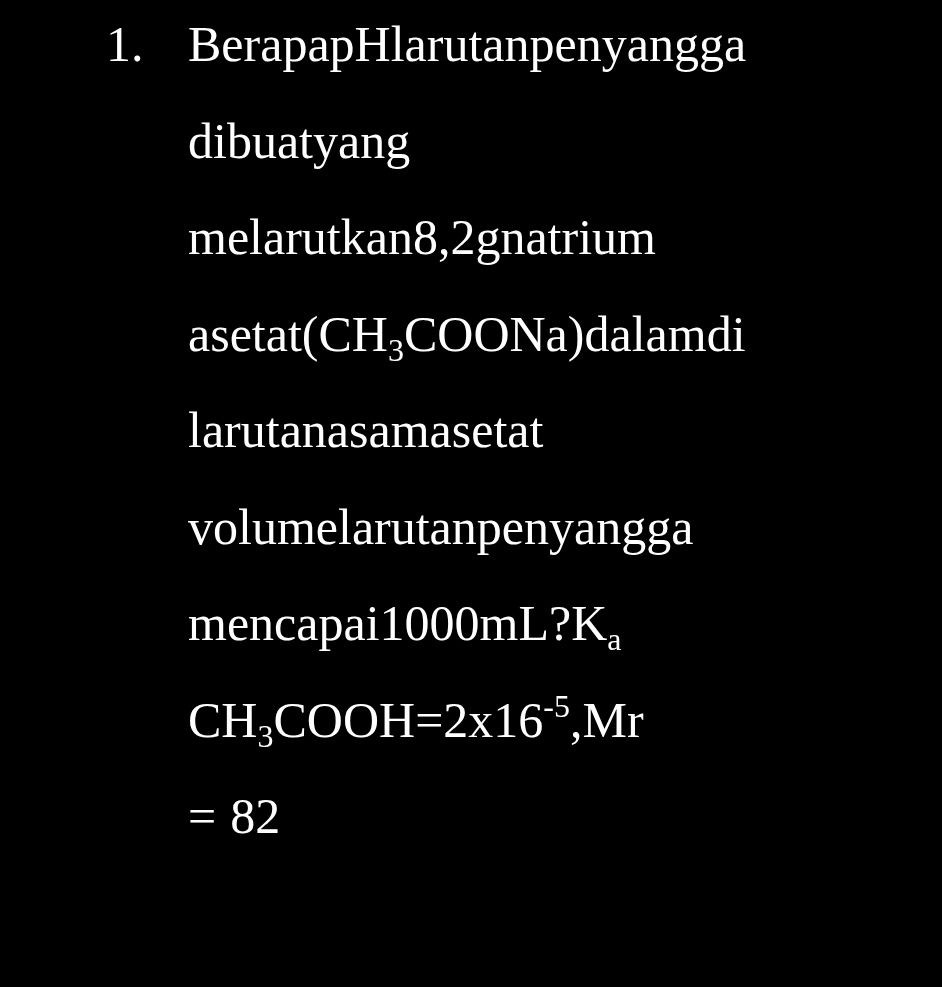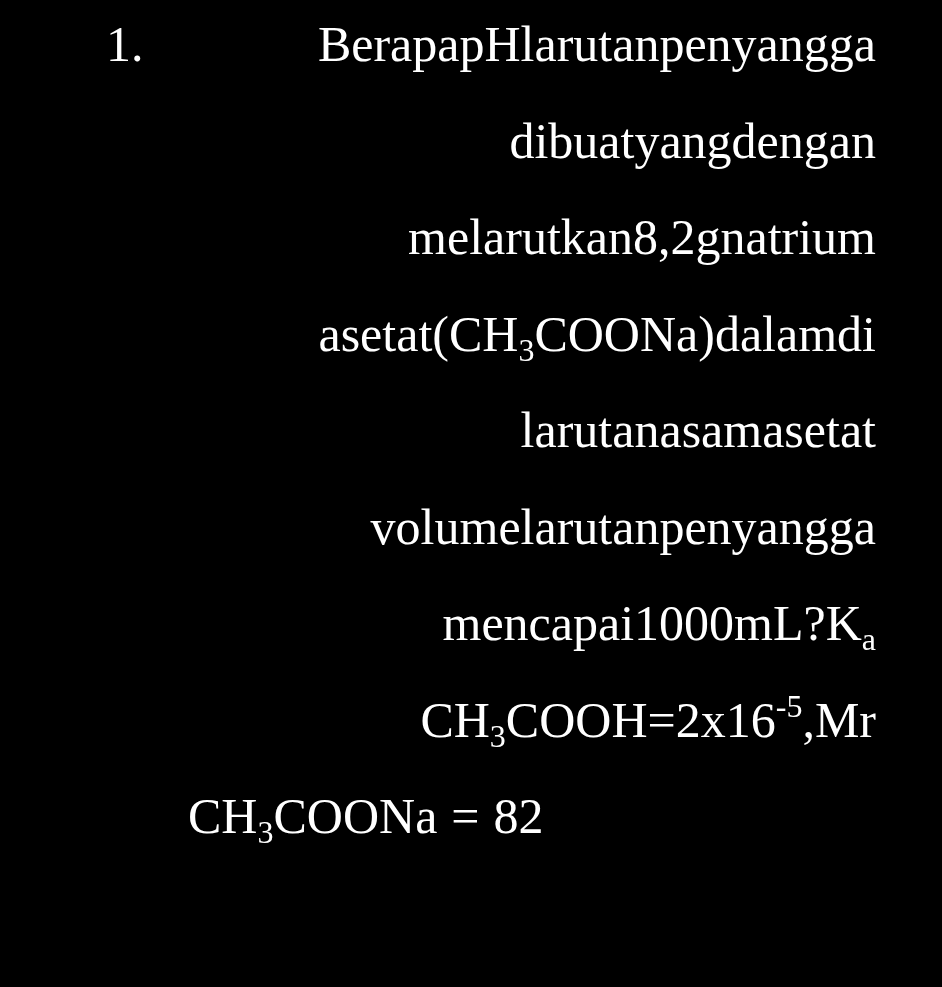--- a/index.html
+++ b/index.html
@@ -1,20 +1,20 @@
 <!DOCTYPE html>
 <html><head>
 <meta charset="utf-8">
 <style>
   html, body { margin:0; padding:0; background:#000; }
   body { width:942px; height:987px; overflow:hidden; position:relative;
          font-family:"Liberation Serif", serif; color:#fff; }
   .num { position:absolute; left:106px; top:12px; font-size:50px; line-height:64px; }
   .para { position:absolute; left:188px; top:12px; width:688px; }
-  .line { display:flex; justify-content:flex-end; font-size:50px; line-height:64px;
+  .line { display:flex; justify-content:flex-start; font-size:50px; line-height:64px;
           height:96.5px; white-space:nowrap; }
   .line.left { justify-content:flex-start; }
   .line.left span.w { margin-right:14px; }
   sub { font-size:32px; vertical-align:-10px; line-height:0; }
   sup { font-size:32px; vertical-align:20px; line-height:0; }
 </style>
 </head>
 <body>
 
 <div class="num">1.</div>
@@ -22,21 +22,20 @@
 <div class="para">
   <div class="line">
     <span>Berapa</span>
     <span>pH</span>
     <span>larutan</span>
     <span>penyangga</span>
   </div>
   <div class="line">
     <span>dibuat</span>
     <span>yang</span>
-    <span>dengan</span>
   </div>
   <div class="line">
     <span>melarutkan</span>
     <span>8,2</span>
     <span>g</span>
     <span>natrium</span>
   </div>
   <div class="line">
     <span>asetat</span>
     <span><span>(CH</span><sub>3</sub><span>COONa)</span></span>
@@ -61,17 +60,16 @@
   </div>
   <div class="line">
     <span><span>CH</span><sub>3</sub><span>COOH</span></span>
     <span>=</span>
     <span>2</span>
     <span>x</span>
     <span><span>16</span><sup>-5</sup><span>,</span></span>
     <span>Mr</span>
   </div>
   <div class="line left">
-    <span class="w"><span>CH</span><sub>3</sub><span>COONa</span></span>
     <span class="w">=</span>
     <span class="w">82</span>
   </div>
 </div>
 
 </body></html>

